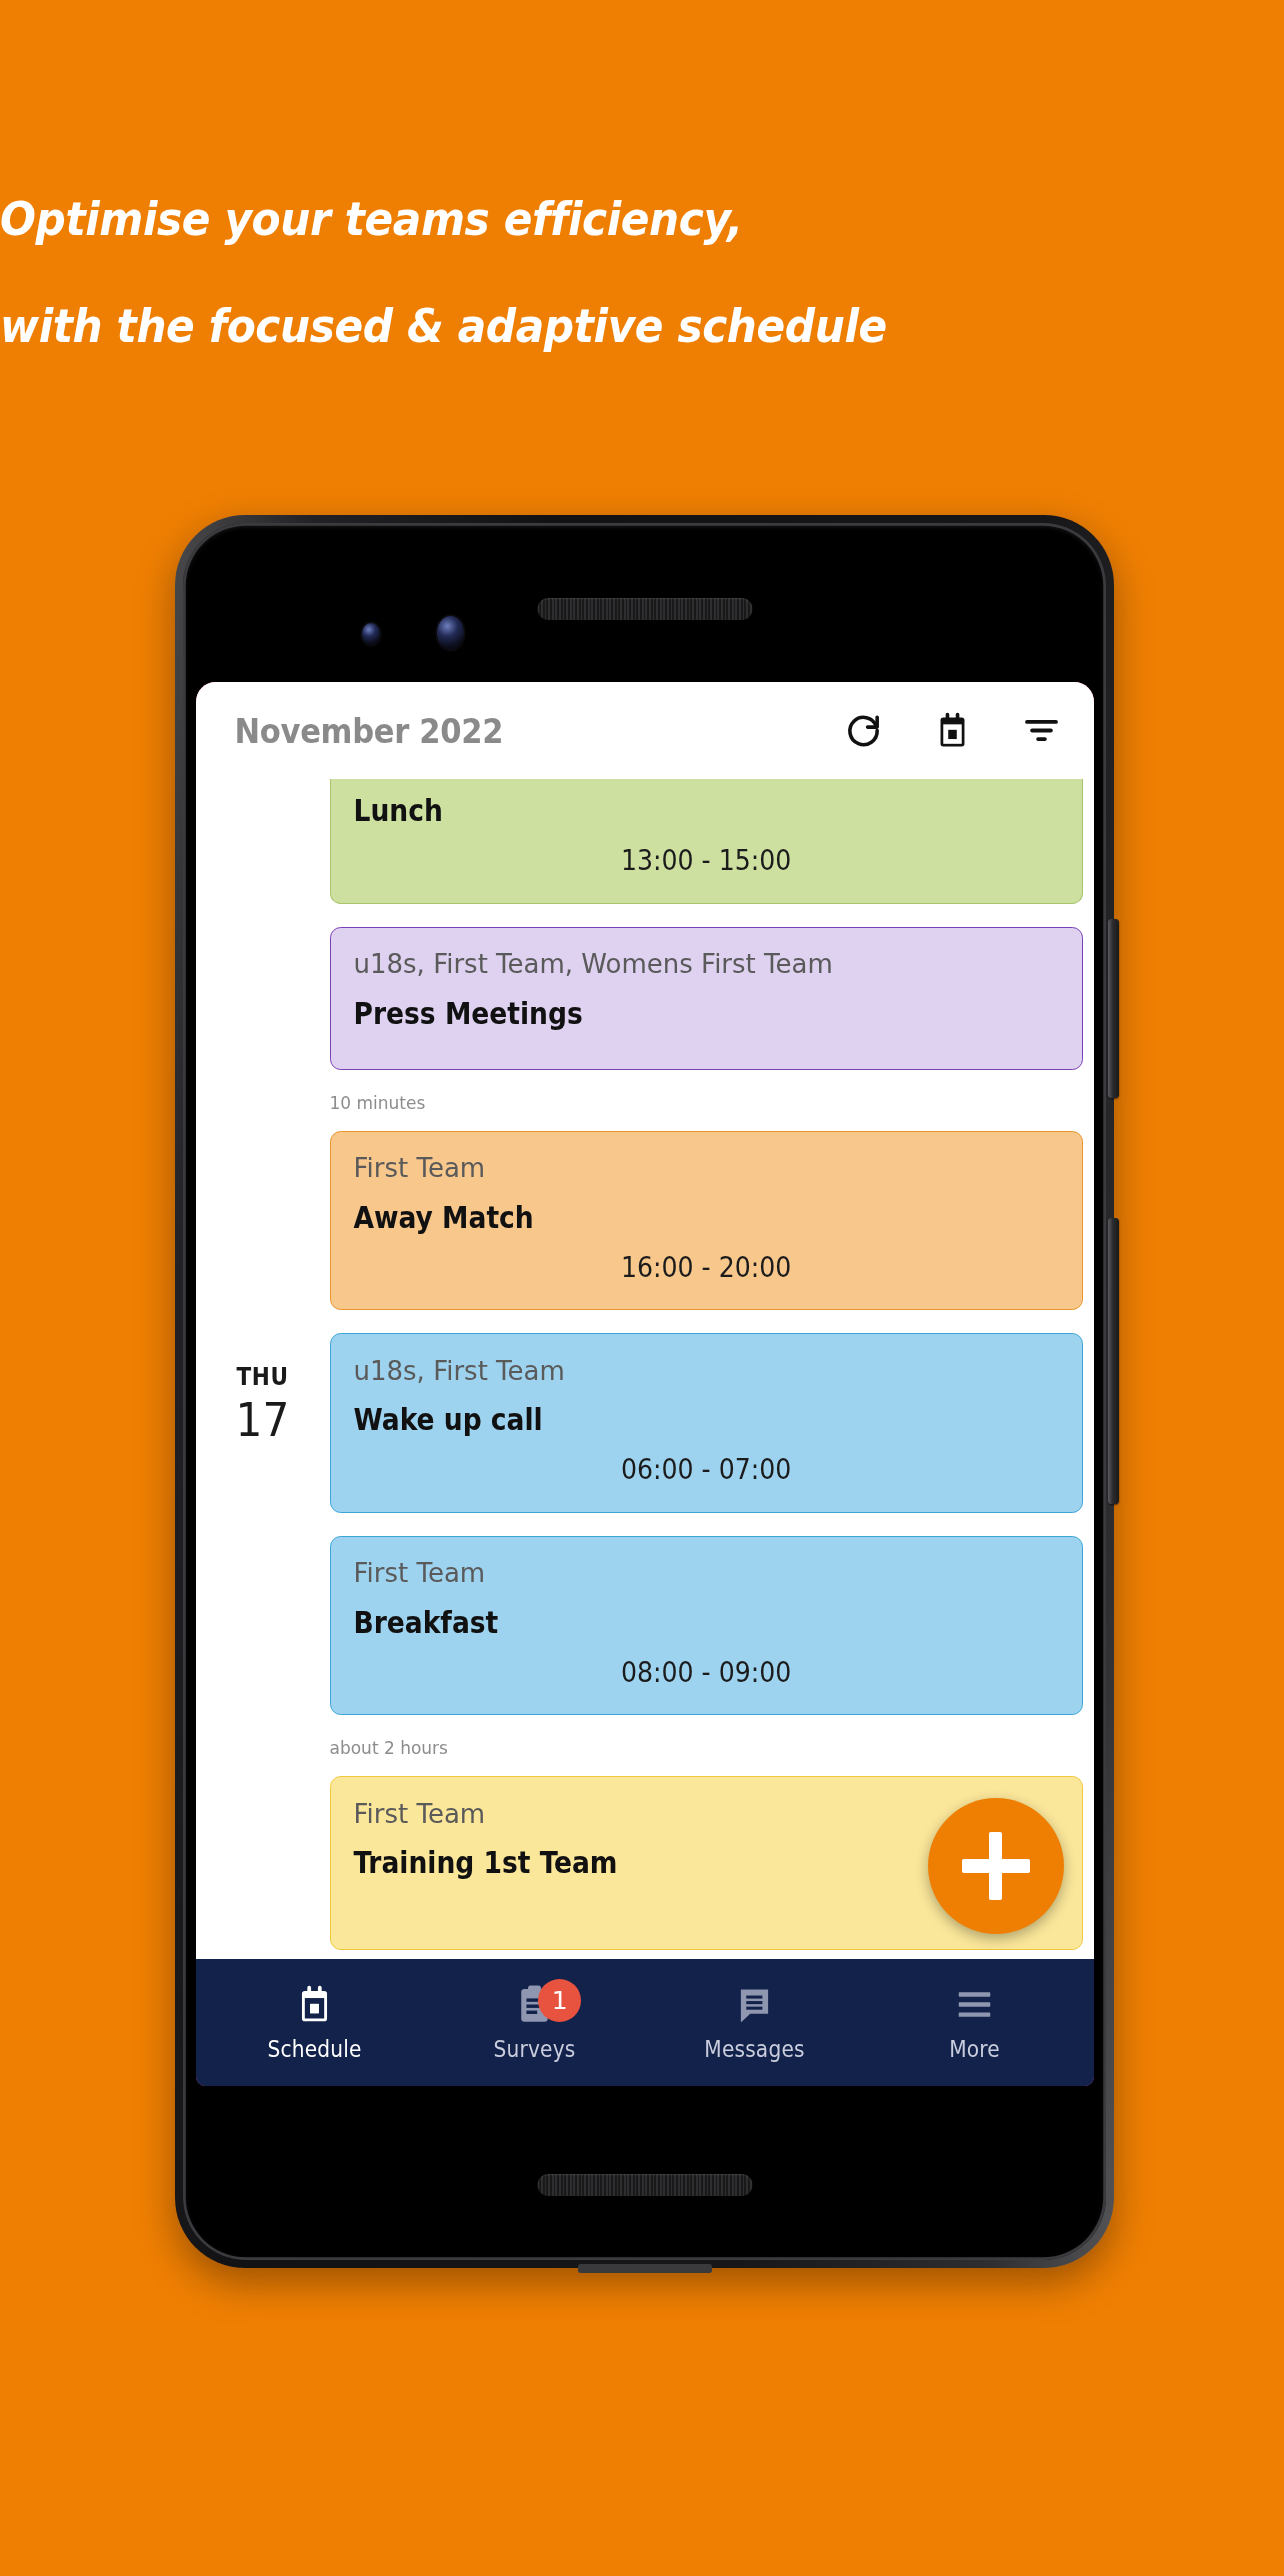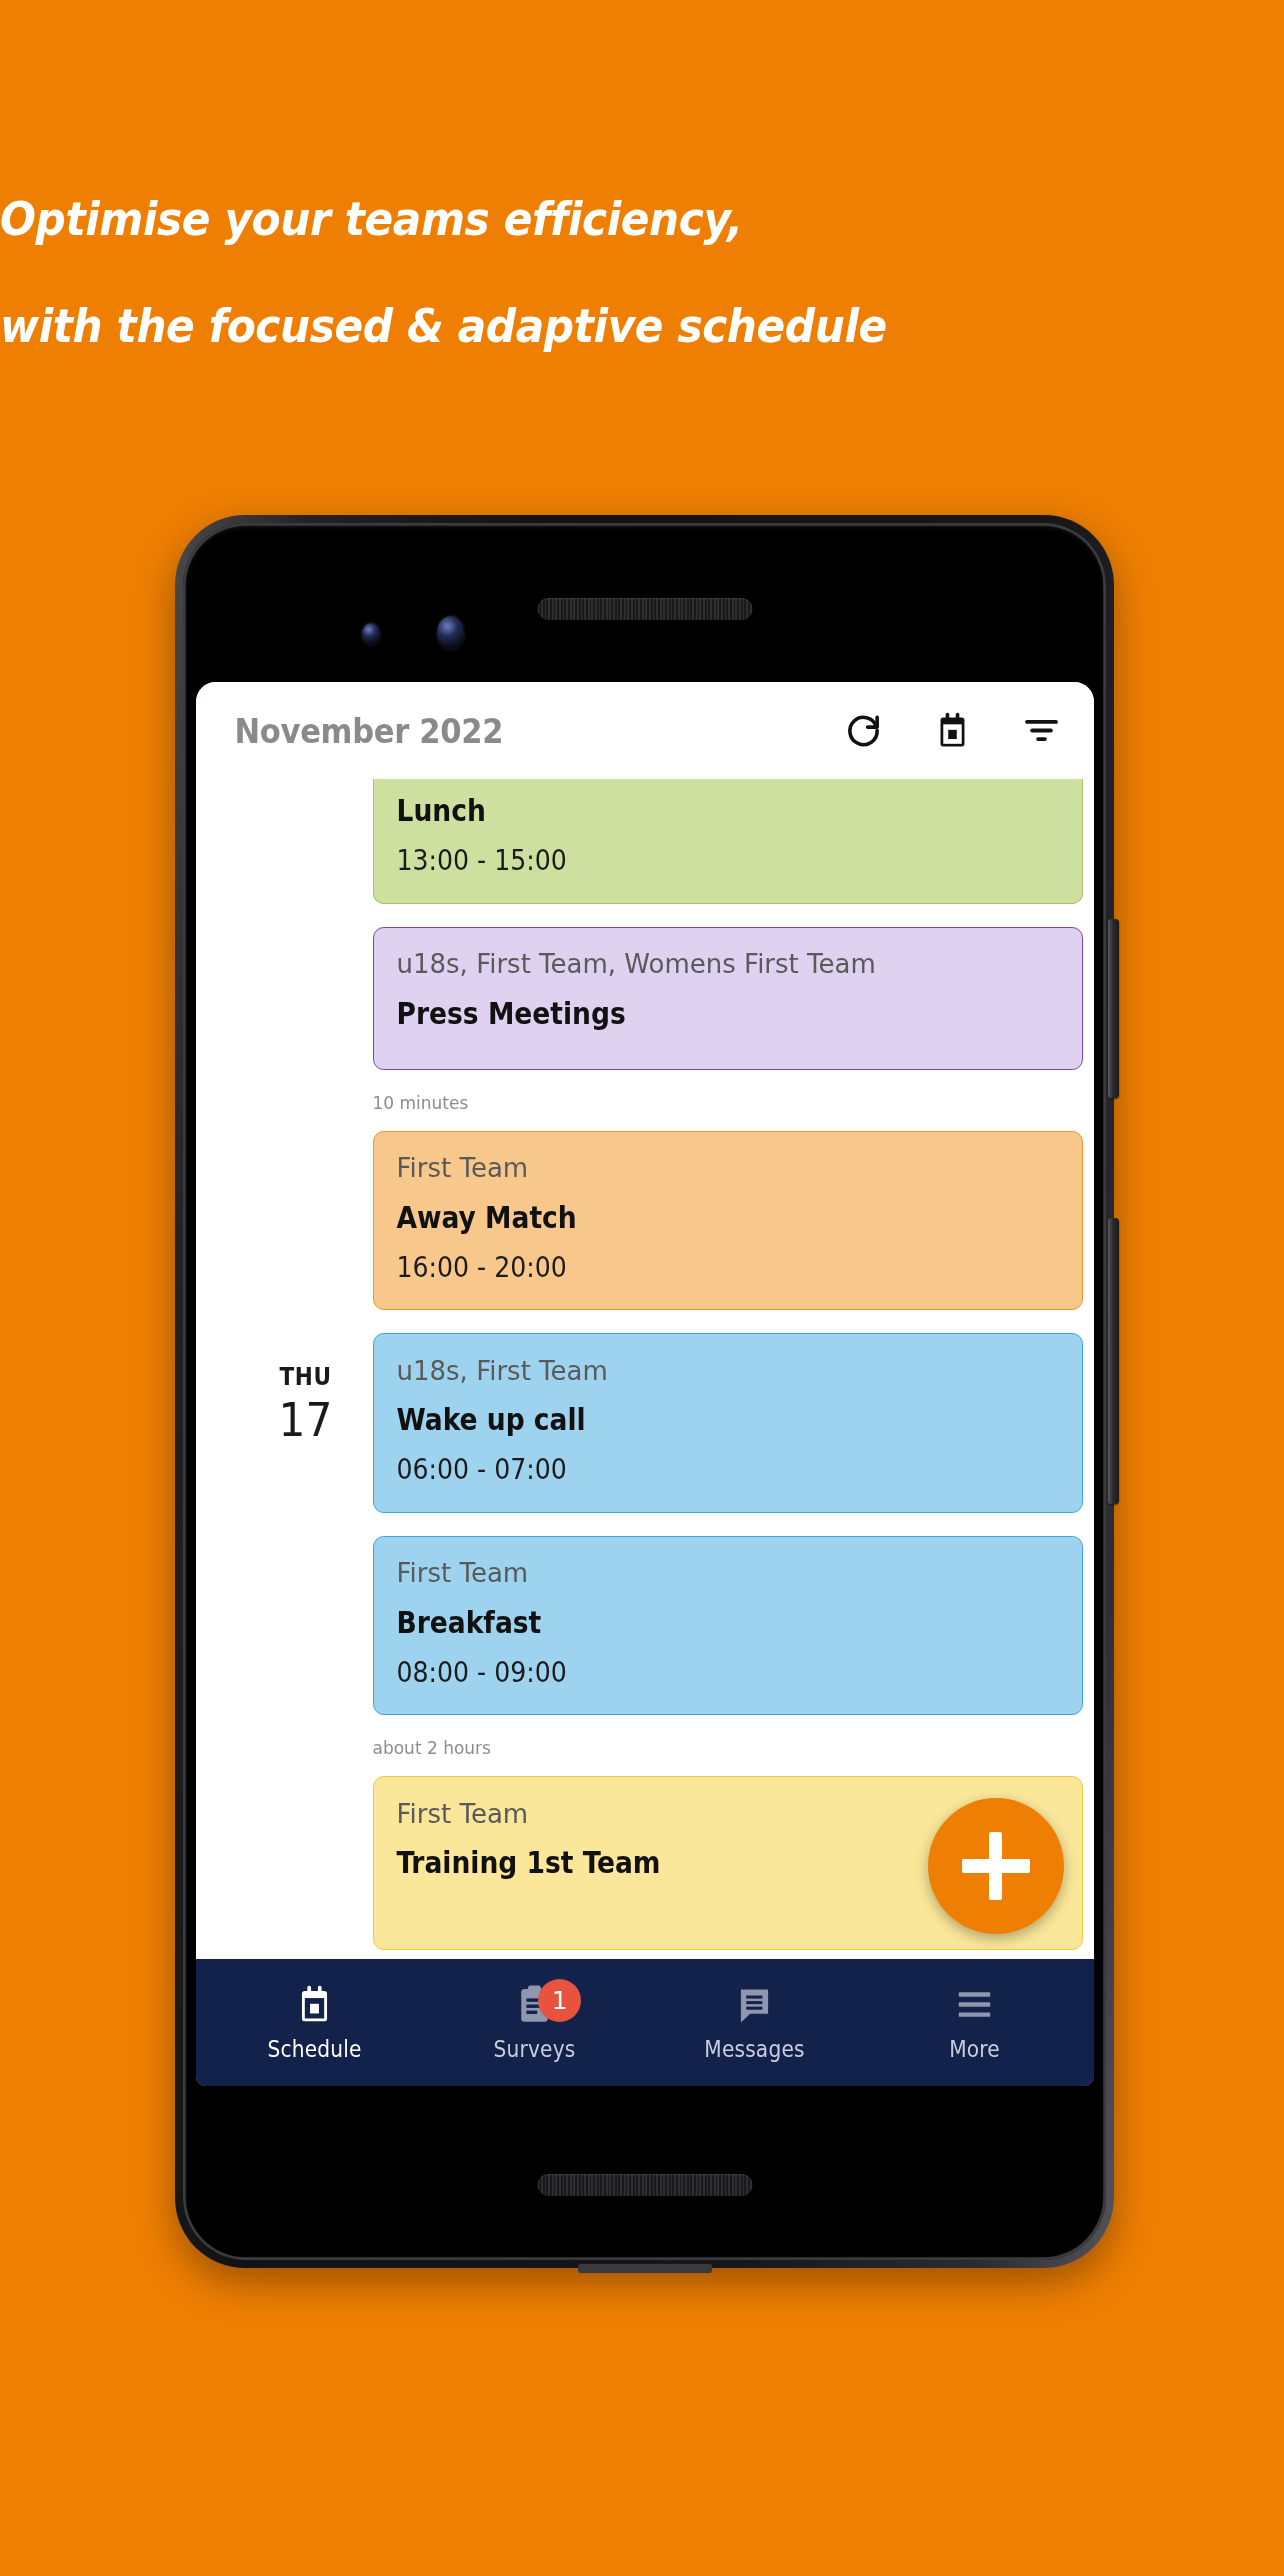--- a/index.html
+++ b/index.html
@@ -97,21 +97,21 @@
     font-family:"DejaVu Sans Condensed","Liberation Sans", sans-serif;
   }
   .appbar-actions { display:flex; align-items:center; gap:48px; }
   .ic { width:41px; height:41px; display:block; }
 
   
   .schedule {
     flex:1; position:relative; overflow:hidden;
     background:#fff;
   }
-  .day-row { display:flex; align-items:flex-start;padding-left:43px; }
+  .day-row { display:flex; align-items:flex-start; }
   .day-col {
     flex:0 0 134px;
     text-align:center;
     padding-top:30px;
     font-family:"DejaVu Sans Condensed","Liberation Sans", sans-serif;
   }
   .day-dow {
     font-size:24px; font-weight:700; color:#1a1a1a; letter-spacing:0.5px;
   }
   .day-num {
@@ -132,20 +132,21 @@
     font-family:"DejaVu Sans","Liberation Sans", sans-serif;
   }
   .evcard .ev-title {
     font-size:29.5px; font-weight:700; color:#111; line-height:1.3;
     margin-bottom:12.5px;
     font-family:"DejaVu Sans Condensed","Liberation Sans", sans-serif;
   }
   .evcard .ev-time {
     font-size:28px; color:#1b1b1b; line-height:1.3;
     font-family:"DejaVu Sans Condensed","Liberation Sans", sans-serif;
+    text-align:center;
   }
 
   .gap-label {
     text-align:left; color:#8d8d8d; font-size:17px;
     margin:0 0 18px 0; padding-right:134px;
     font-family:"DejaVu Sans","Liberation Sans", sans-serif;
   }
 
   
   .fab {

